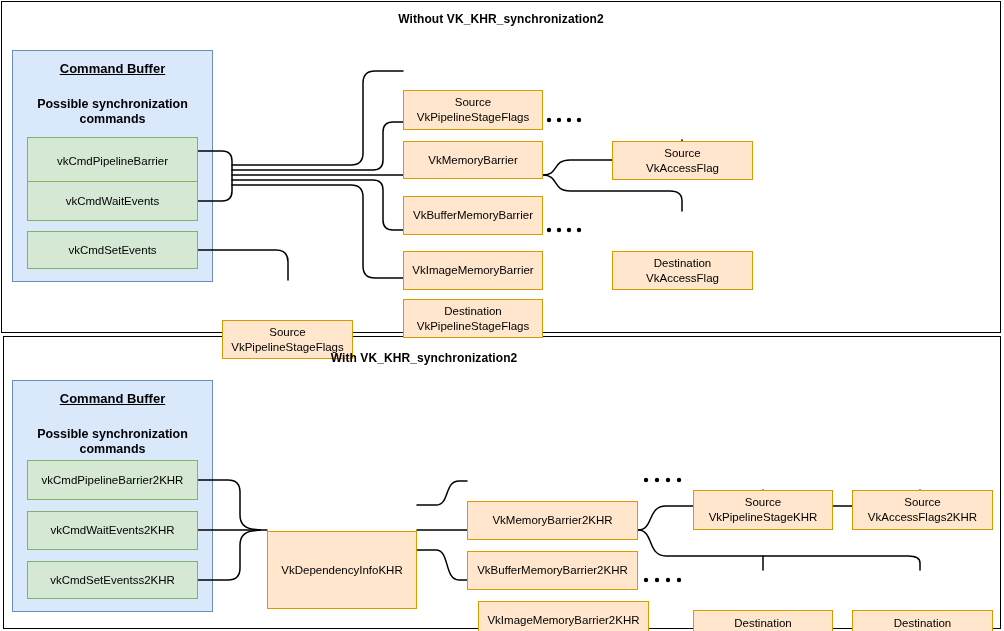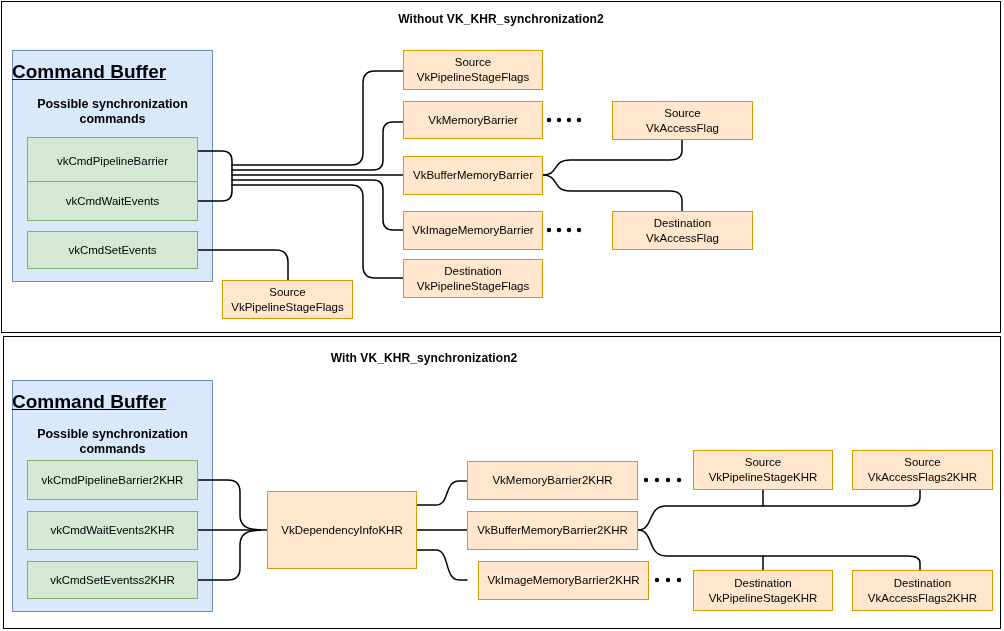--- a/index.html
+++ b/index.html
@@ -4,29 +4,29 @@
 <style>
   html,body{margin:0;padding:0;background:#fff;}
   .canvas{
     position:relative;width:1004px;height:631px;background:#ffffff;
     font-family:"Liberation Sans",sans-serif;color:#000;overflow:hidden;
   }
   .panel{position:absolute;border:1.6px solid #000;box-sizing:border-box;z-index:0;background:transparent;}
   .panel-title{position:absolute;z-index:3;text-align:center;font-size:12px;font-weight:bold;letter-spacing:.1px;}
   .wires{position:absolute;left:0;top:0;z-index:1;}
   .cbbox{position:absolute;z-index:0;background:#dae8fc;border:1.6px solid #6c8ebf;box-sizing:border-box;}
-  .cb-title{position:absolute;z-index:2;font-size:19px;font-weight:bold;text-decoration:underline;}
+  .cb-title{position:absolute;z-index:2;text-align:center;font-size:13px;font-weight:bold;text-decoration:underline;}
   .cb-sub{position:absolute;z-index:2;text-align:center;font-size:12.5px;line-height:14.5px;white-space:pre-line;font-weight:bold;}
   .node{
     position:absolute;z-index:2;display:flex;align-items:center;justify-content:center;
     text-align:center;font-size:11.5px;line-height:15px;white-space:pre-line;
     box-sizing:border-box;overflow:hidden;
   }
   .green{background:#d5e8d4;border:1.6px solid #82b366;}
-  .orange{background:#ffe6cc;border:1.6px solid #d79b00;}
+  .orange{background:#ffe6cc;border:1.6px solid #d79b00;margin-top:40px;}
 </style>
 </head>
 <body>
 
 <div class="canvas">
 
   <div class="panel" style="left:1px;top:1px;width:1000px;height:332px"></div>
   <div class="panel" style="left:3px;top:336px;width:998px;height:293px"></div>
 
   <svg class="wires" width="1004" height="631" viewBox="0 0 1004 631" fill="none" stroke="#000000" stroke-width="1.5" stroke-linejoin="round" stroke-linecap="round">

